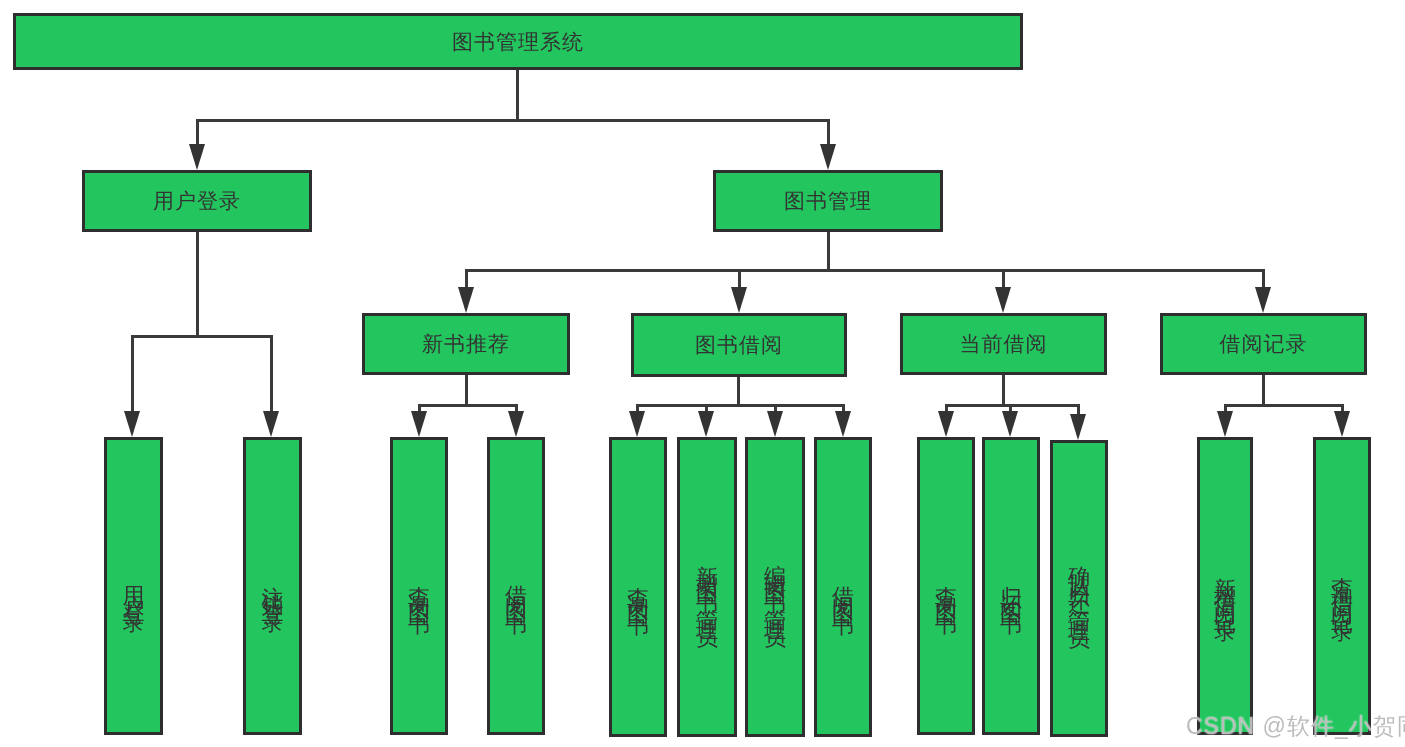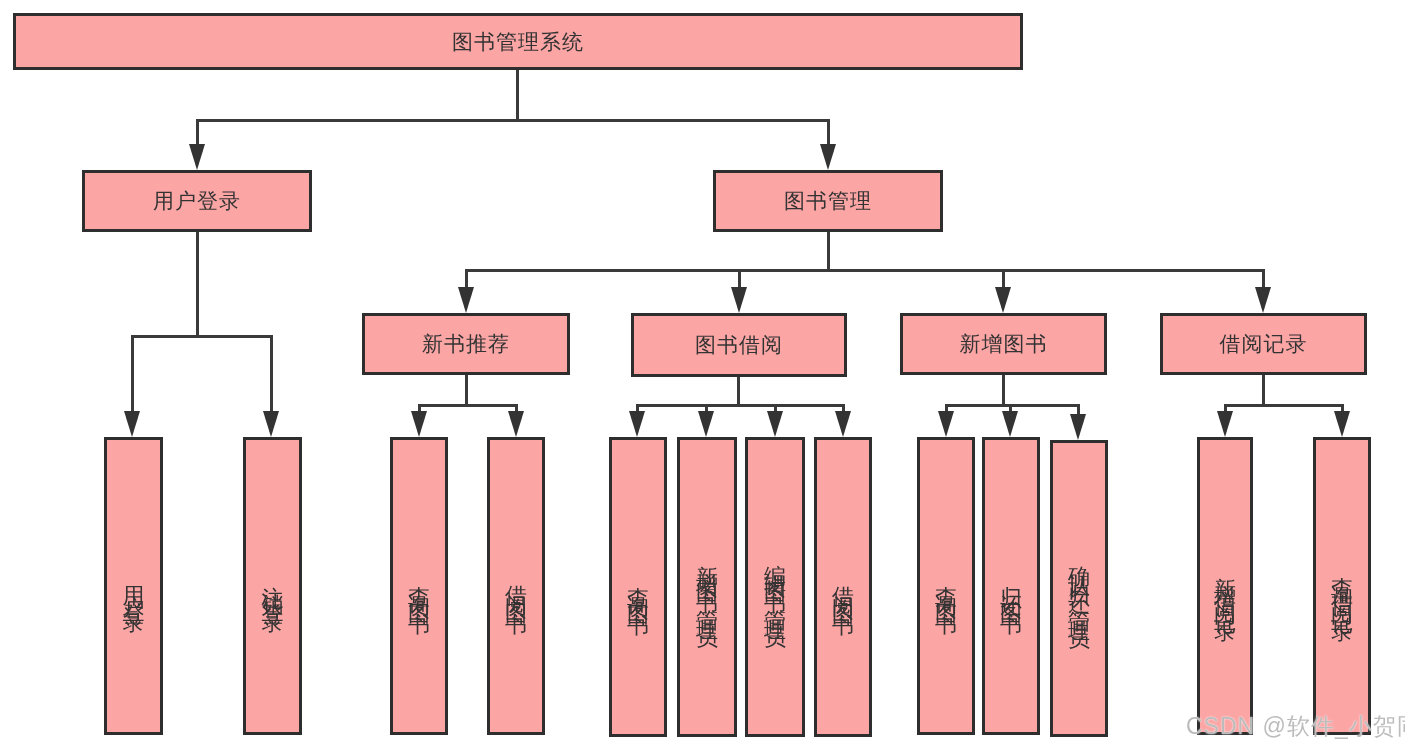--- a/index.html
+++ b/index.html
@@ -9,21 +9,21 @@
     height: 747px;
     background: #ffffff;
     font-family: "Liberation Sans", sans-serif;
     overflow: hidden;
   }
   
   .node {
     position: absolute;
     box-sizing: border-box;
     border: 3px solid #2e2e2e;
-    background: #fca5a5;
+    background: #22c55e;
     display: flex;
     align-items: center;
     justify-content: center;
     color: #333333;
     font-size: 21px;
     letter-spacing: 1px;
     z-index: 2;
   }
   .leaf { font-size: 22px; }
   .leaf .vtext {
@@ -143,21 +143,21 @@
   <div class="vl" style="left:1341px; top:404px; height:11px;"></div>
   <div class="ar" style="left:1334px; top:411px;"></div>
 
   <div class="node n-root">图书管理系统</div>
 
   <div class="node n-user-login">用户登录</div>
   <div class="node n-new-rec">新书推荐</div>
 
   <div class="node n-book-mgmt">图书管理</div>
   <div class="node n-borrow">图书借阅</div>
-  <div class="node n-current">新增图书</div>
+  <div class="node n-current">当前借阅</div>
   <div class="node n-record">借阅记录</div>
 
   <div class="node leaf l-user-login">
     <span class="vtext">用户登录</span>
   </div>
   <div class="node leaf l-logout">
     <span class="vtext">注销登录</span>
   </div>
   <div class="node leaf l-q1">
     <span class="vtext">查询图书</span>

